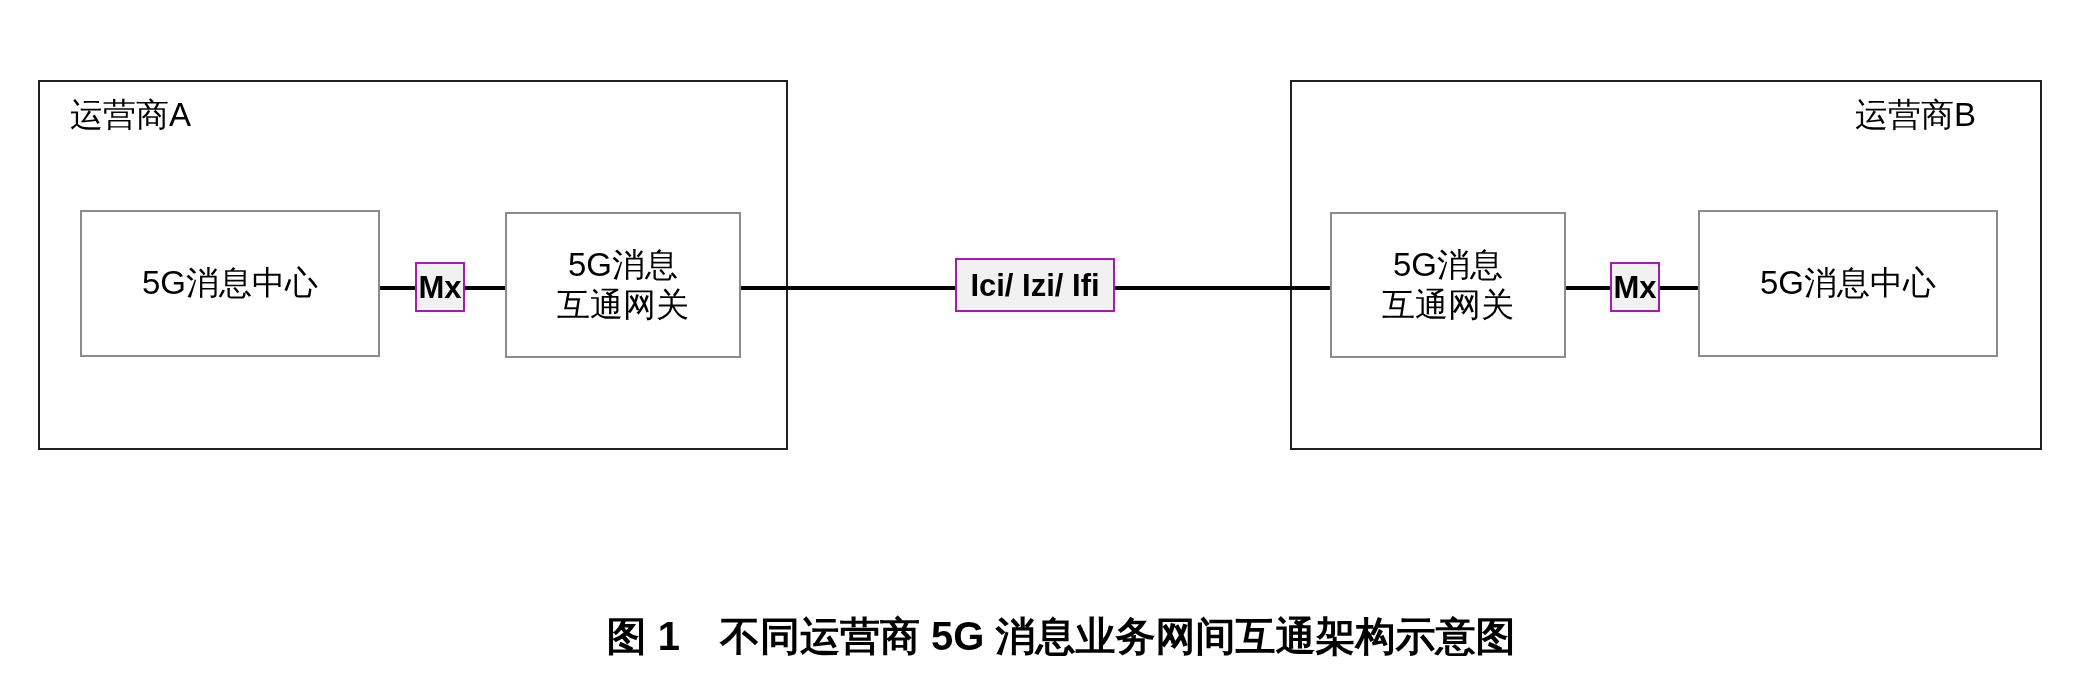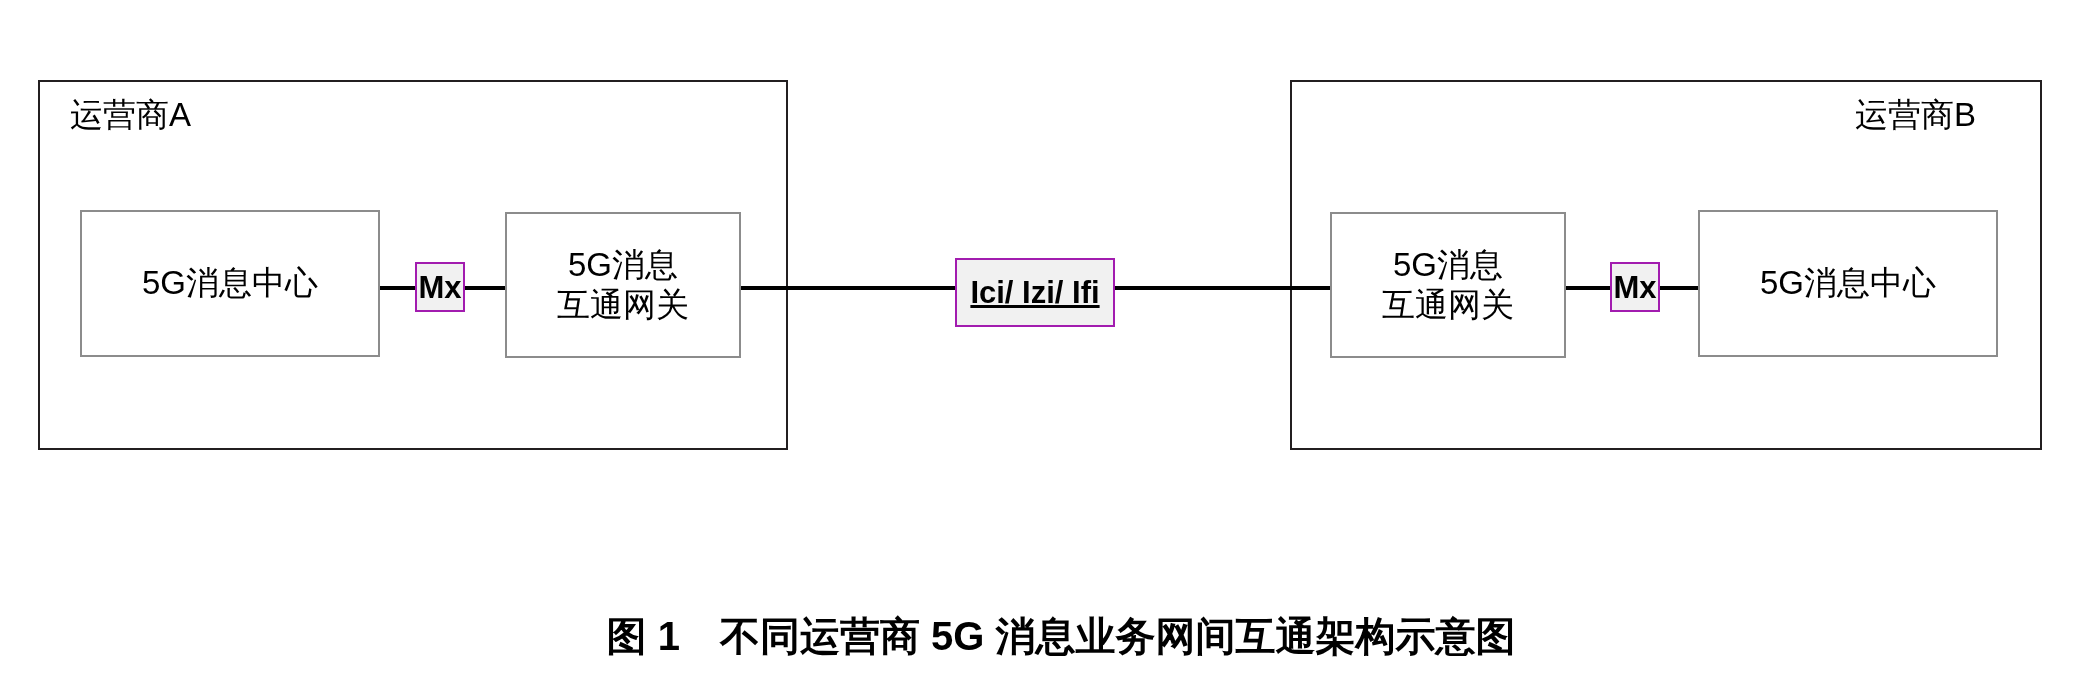--- a/index.html
+++ b/index.html
@@ -93,21 +93,21 @@
     line-height: 1;
     display: flex;
     align-items: center;
     justify-content: center;
     color: #000;
     z-index: 4;
     white-space: nowrap;
   }
   #iface-mx-a { left: 415px;  top: 262px; width: 50px;  height: 50px; }
   #iface-mx-b { left: 1610px; top: 262px; width: 50px;  height: 50px; }
-  #iface-ici  { left: 955px;  top: 258px; width: 160px; height: 69px; letter-spacing: 0px; text-decoration: underline; }
+  #iface-ici  { left: 955px;  top: 258px; width: 160px; height: 54px; letter-spacing: 0px; }
 
   
   #transport-note {
     position: absolute;
     left: 940px;
     top: 346px;
     font-size: 35px;
     line-height: 1;
     white-space: nowrap;
     color: #000;

